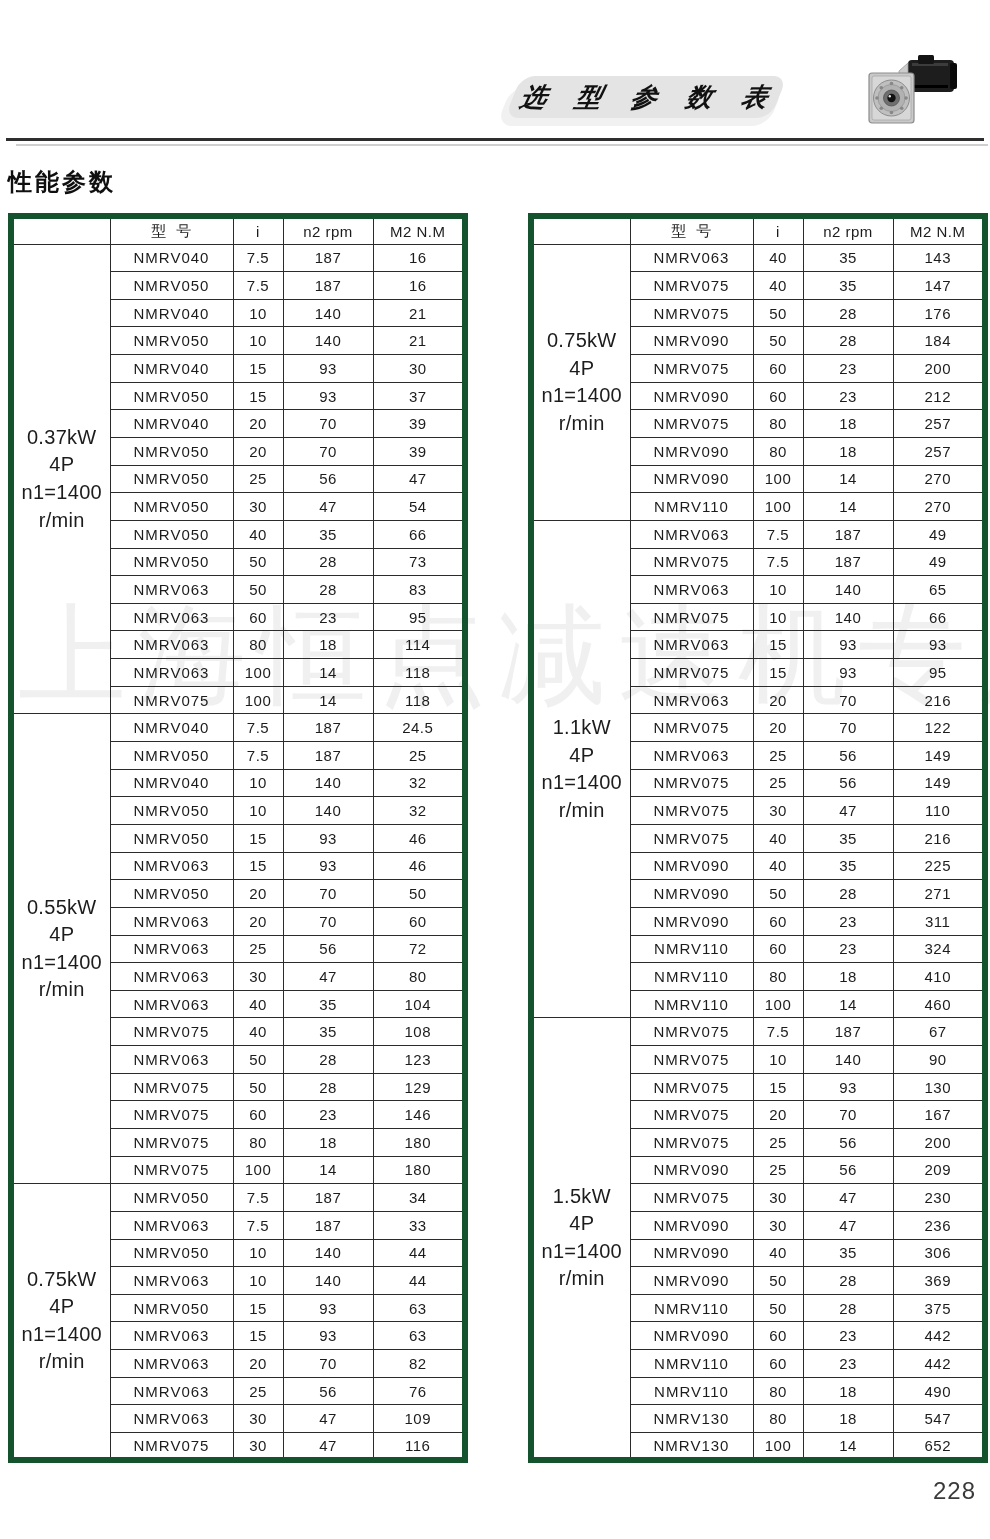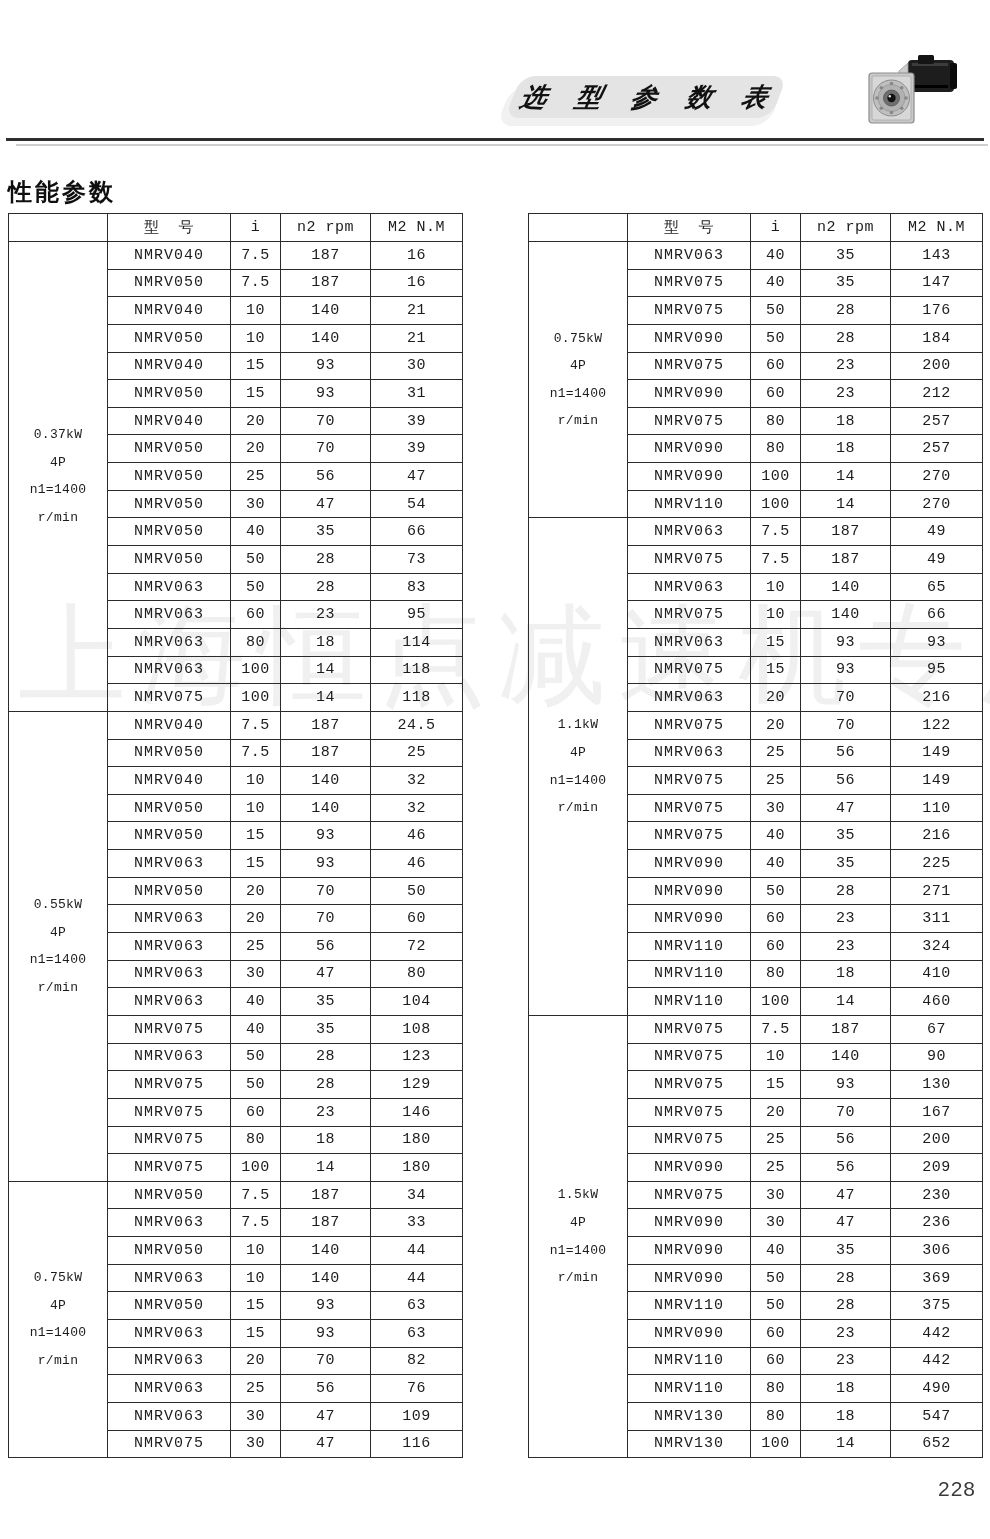--- a/index.html
+++ b/index.html
@@ -40,21 +40,21 @@
   }
   .rule-dark {
     position: absolute; left: 6px; top: 138px;
     width: 978px; height: 3px; background: #2e2e2e;
   }
   .rule-light {
     position: absolute; left: 16px; top: 144px;
     width: 972px; height: 2px; background: #cfcfcf;
   }
   .section-title {
-    position: absolute; left: 8px; top: 176px;
+    position: absolute; left: 8px; top: 166px;
     font-size: 24px; font-weight: 600; letter-spacing: 3px; color: #0f0f0f;
   }
 
   
   .watermark {
     position: absolute; left: 18px; top: 600px;
     width: 965px; height: 120px;
     font-size: 108px; line-height: 110px;
     letter-spacing: 12px; white-space: nowrap;
     color: rgba(70, 70, 70, 0.08);
@@ -73,43 +73,43 @@
     table-layout: fixed;
     width: 454px;
     background: transparent;
   }
   col.c-group  { width: 99px; }
   col.c-model  { width: 123px; }
   col.c-ratio  { width: 50px; }
   col.c-speed  { width: 90px; }
   col.c-torque { width: 92px; }
 
-  table { border: 1px solid #14532d; font-family: Liberation Mono, monospace; }
+  table { border: 6px solid #14532d; }
   th, td {
     border: 1px solid #2b2b2b;
     text-align: center; vertical-align: middle;
     font-size: 15px; color: #1c1c1c;
     padding: 0;
   }
   thead tr { height: 28px; }
   tbody tr { height: 27.65px; }
   th { font-weight: 400; white-space: pre; letter-spacing: 0.5px; }
   td.model { letter-spacing: 1px; }
   td.num   { letter-spacing: 0.5px; }
   td.group-cell {
     white-space: pre-line;
     line-height: 27.6px;
-    font-size: 13px;
+    font-size: 20px;
     letter-spacing: 0.3px;
   }
 
   
   .page-number {
     position: absolute; right: 14px; top: 1477px;
-    font-size: 21px; color: #3a3a3a; letter-spacing: 1px;
+    font-size: 24px; color: #3a3a3a; letter-spacing: 1px;
   }
 </style>
 </head>
 <body>
 
 <div class="banner-shadow"></div>
 <div class="banner">
   <span class="banner-title">选 型 参 数 表</span>
 </div>
 
@@ -200,21 +200,21 @@
         <tr>
           <td class="model">NMRV040</td>
           <td class="num">15</td>
           <td class="num">93</td>
           <td class="num">30</td>
         </tr>
         <tr>
           <td class="model">NMRV050</td>
           <td class="num">15</td>
           <td class="num">93</td>
-          <td class="num">31</td>
+          <td class="num">37</td>
         </tr>
         <tr>
           <td class="model">NMRV040</td>
           <td class="num">20</td>
           <td class="num">70</td>
           <td class="num">39</td>
         </tr>
         <tr>
           <td class="model">NMRV050</td>
           <td class="num">20</td>

